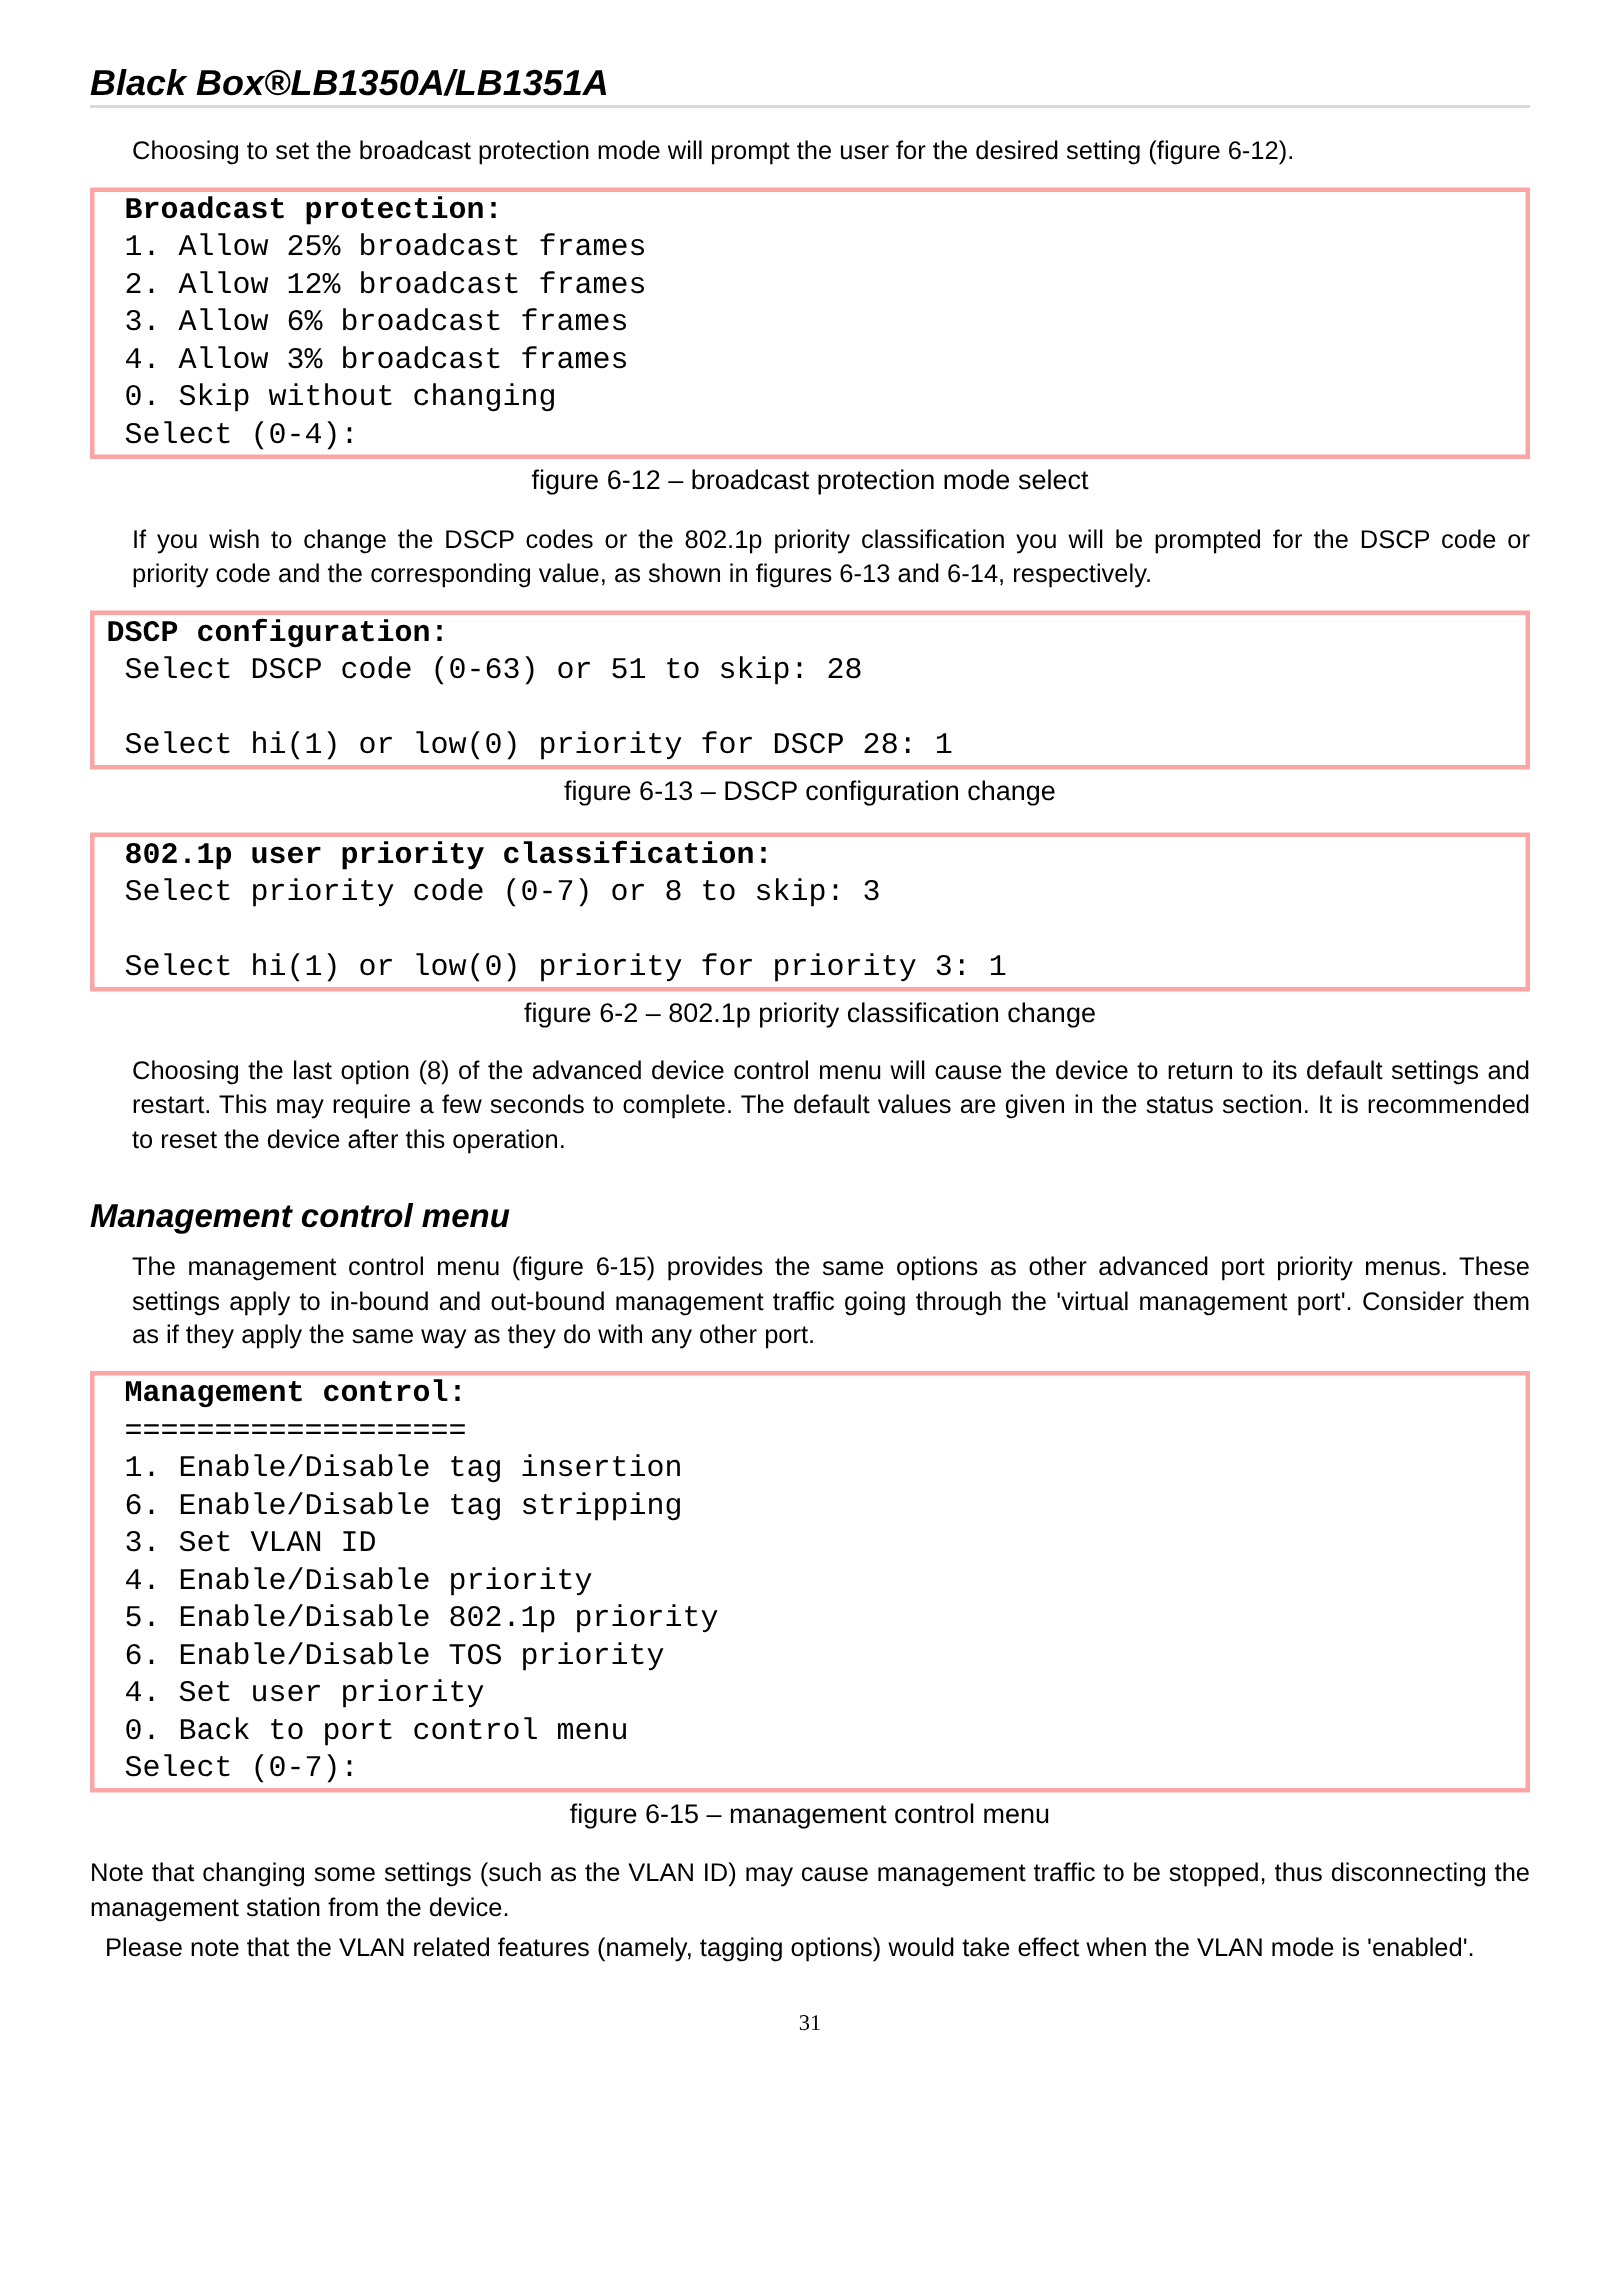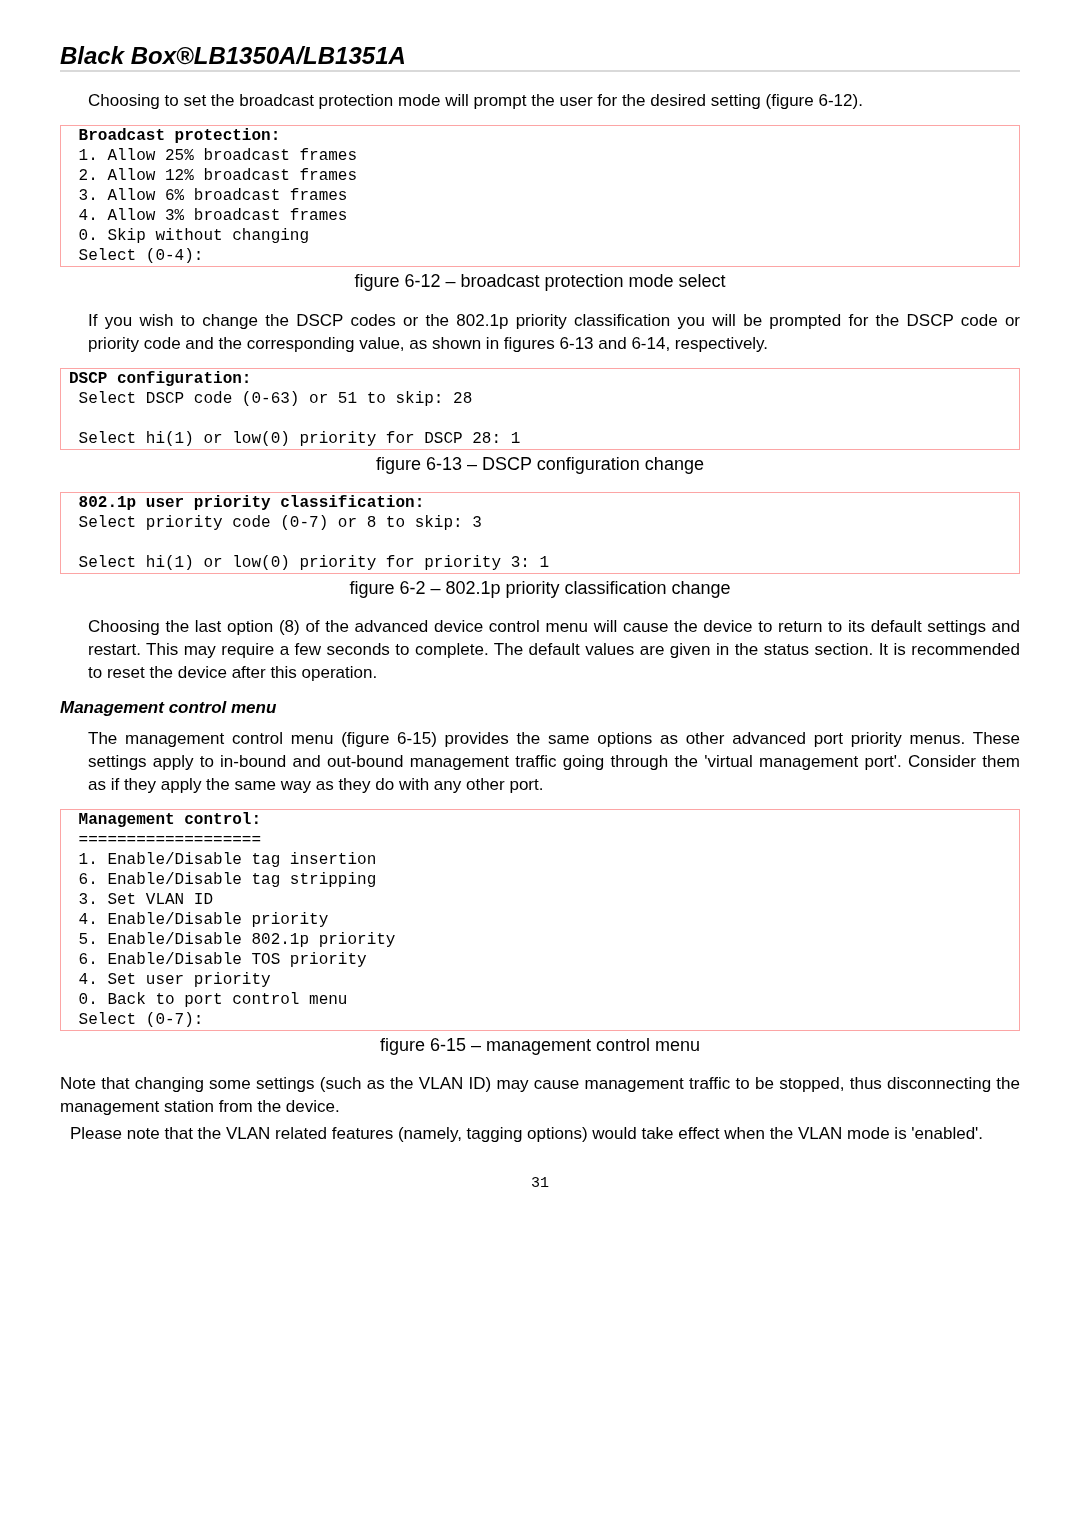--- a/index.html
+++ b/index.html
@@ -23,48 +23,48 @@
     background: #d9d9d9;
     height: 2px;
     margin-top: -4px;
     margin-bottom: 18px;
   }
   .para {
     text-align: justify;
     margin: 8px 0 12px 28px;
   }
   .code-box {
-    border: 1px solid #fca5a5;
+    border: 3px solid #fca5a5;
     font-family: "Courier New", monospace;
-    font-size: 16px;
+    font-size: 20px;
     padding: 0 8px;
     margin: 4px 0 0 0;
     line-height: 1.25;
     white-space: pre;
   }
   .code-box .bold {
     font-weight: bold;
   }
   .caption {
     text-align: center;
     font-weight: normal;
     font-size: 18px;
     margin: 2px 0 16px 0;
   }
   .section-title {
     font-weight: bold;
     font-style: italic;
-    font-size: 17px;
-    margin: 12px 0 2px 0;
+    font-size: 22px;
+    margin: 24px 0 2px 0;
   }
   .page-num {
     text-align: center;
     font-size: 15px;
     margin-top: 28px;
-    font-family: Liberation Mono, monospace;
+    font-family: Liberation Serif, serif;
   }
 </style>
 </head>
 <body>
 
 <div class="header-title">Black Box®LB1350A/LB1351A</div>
 <div class="header-underline"></div>
 
 <div class="para">Choosing to set the broadcast protection mode will prompt the user for the desired setting (figure 6-12).</div>
 

